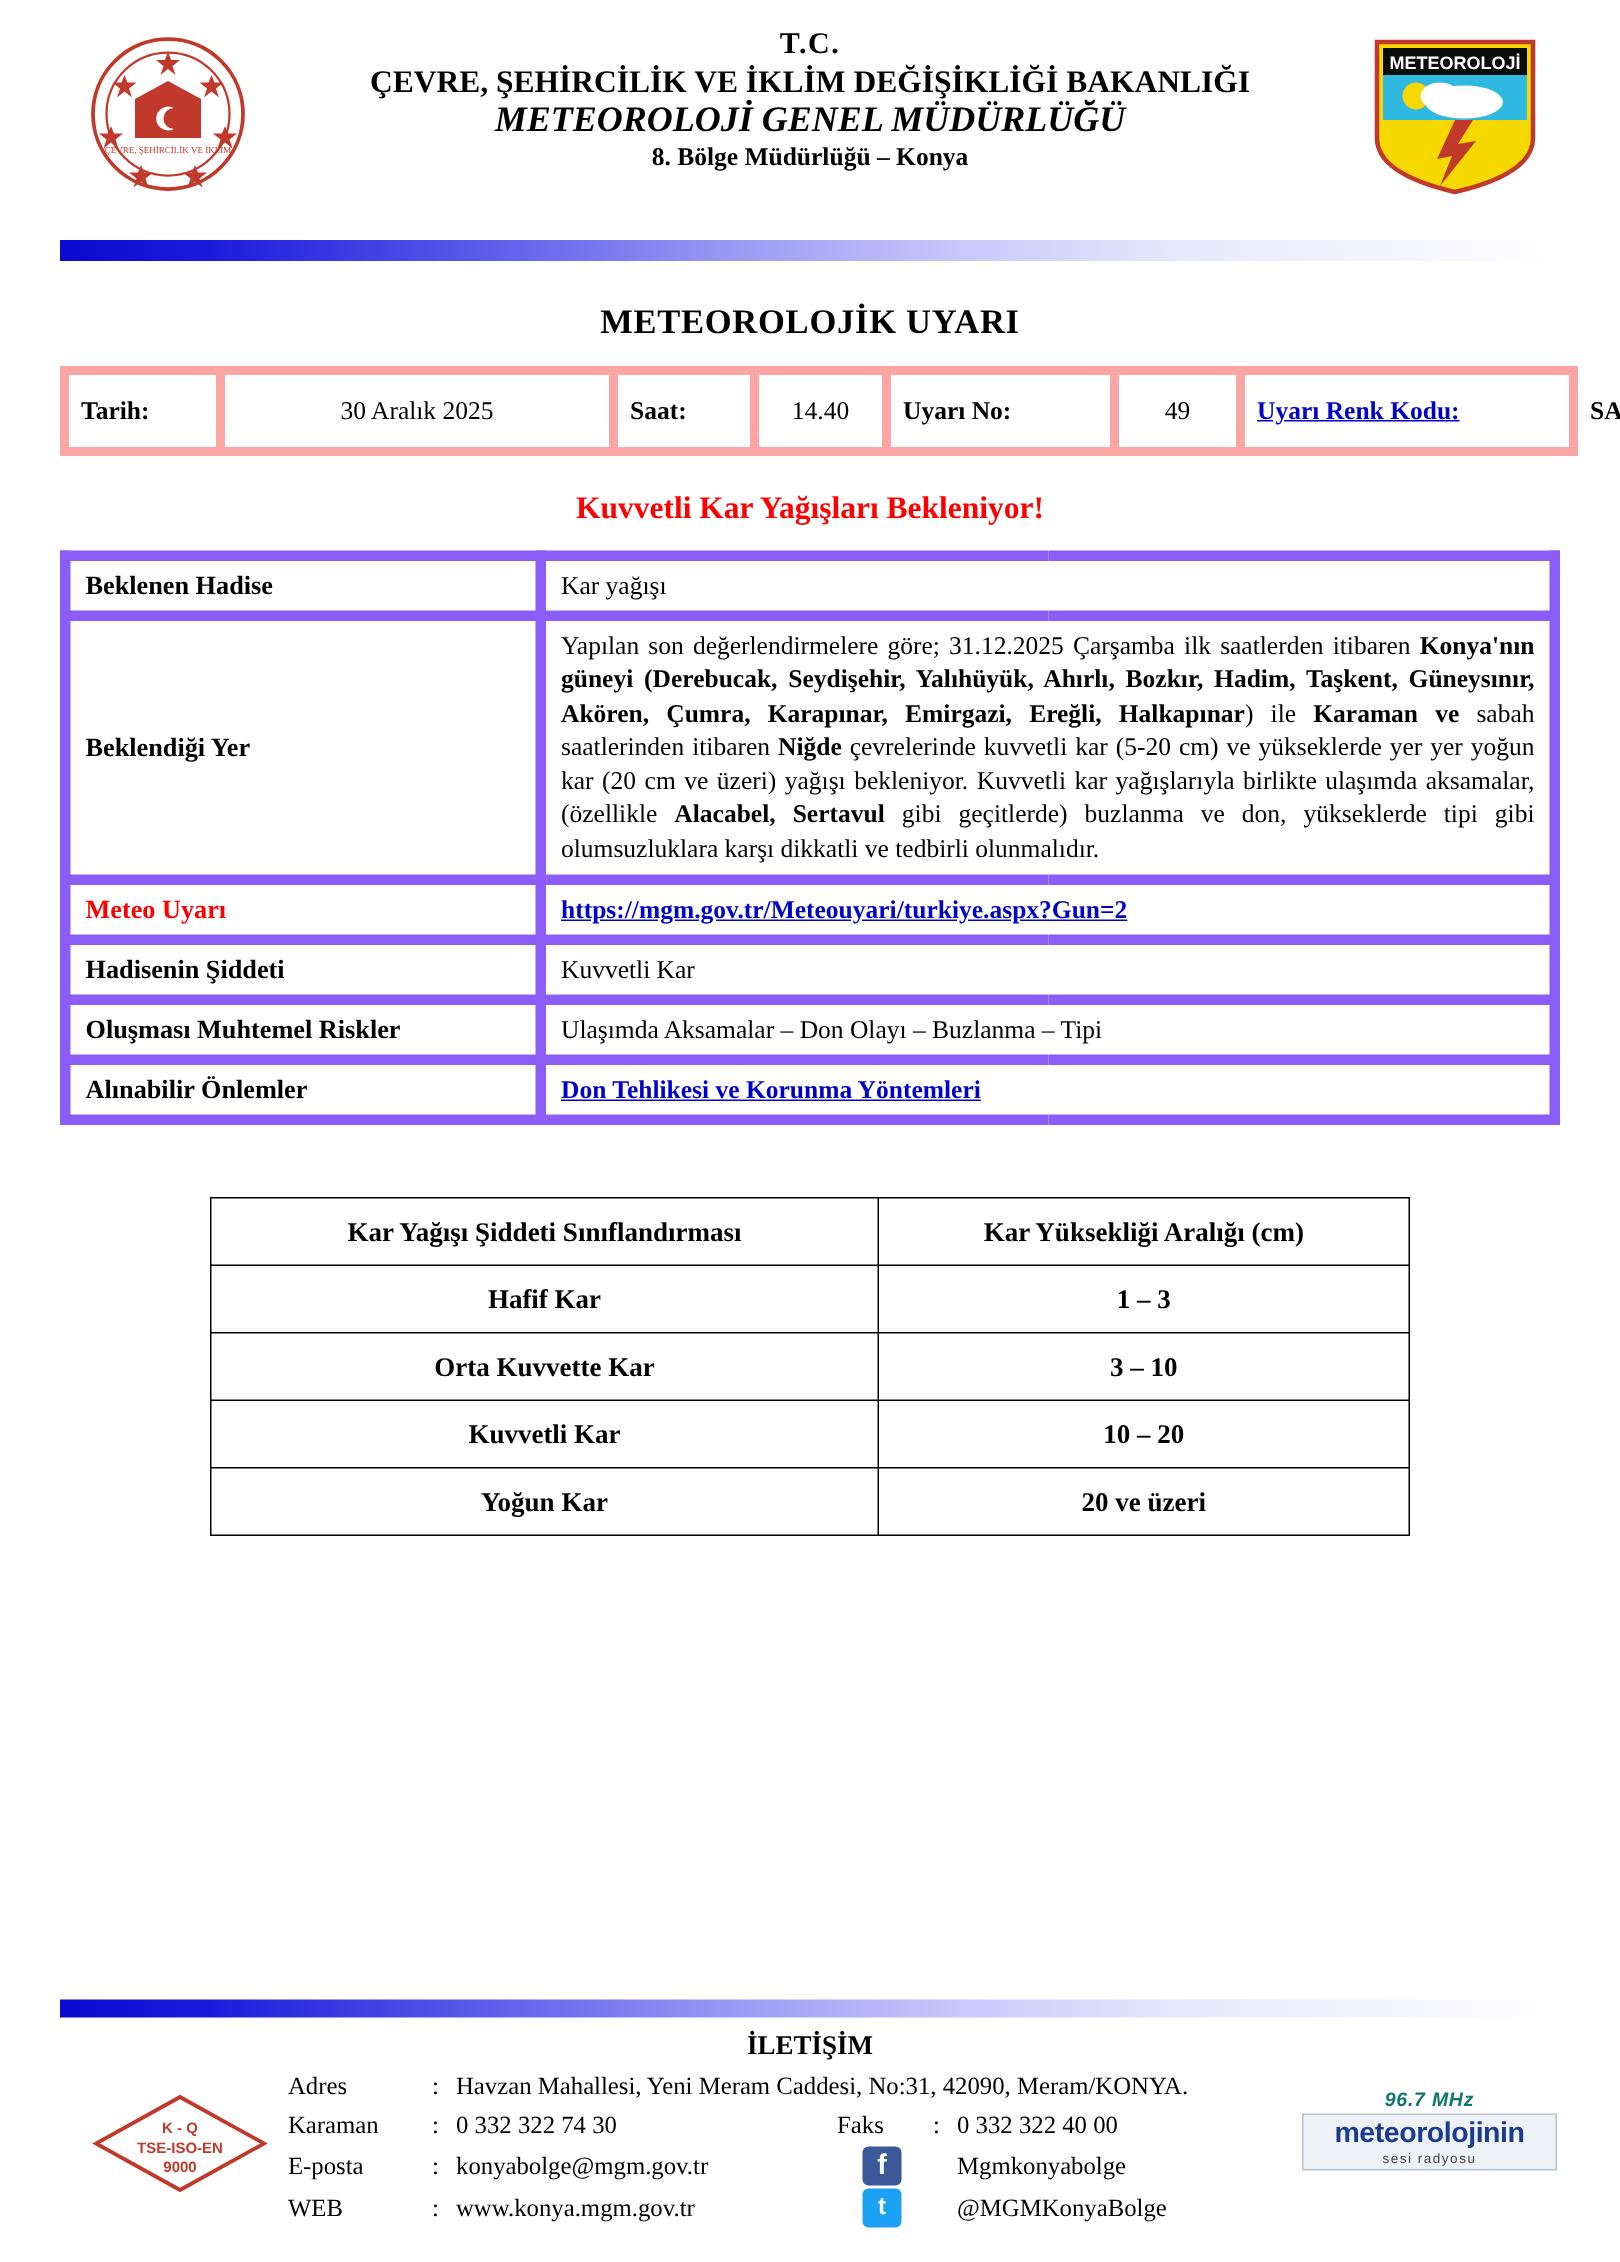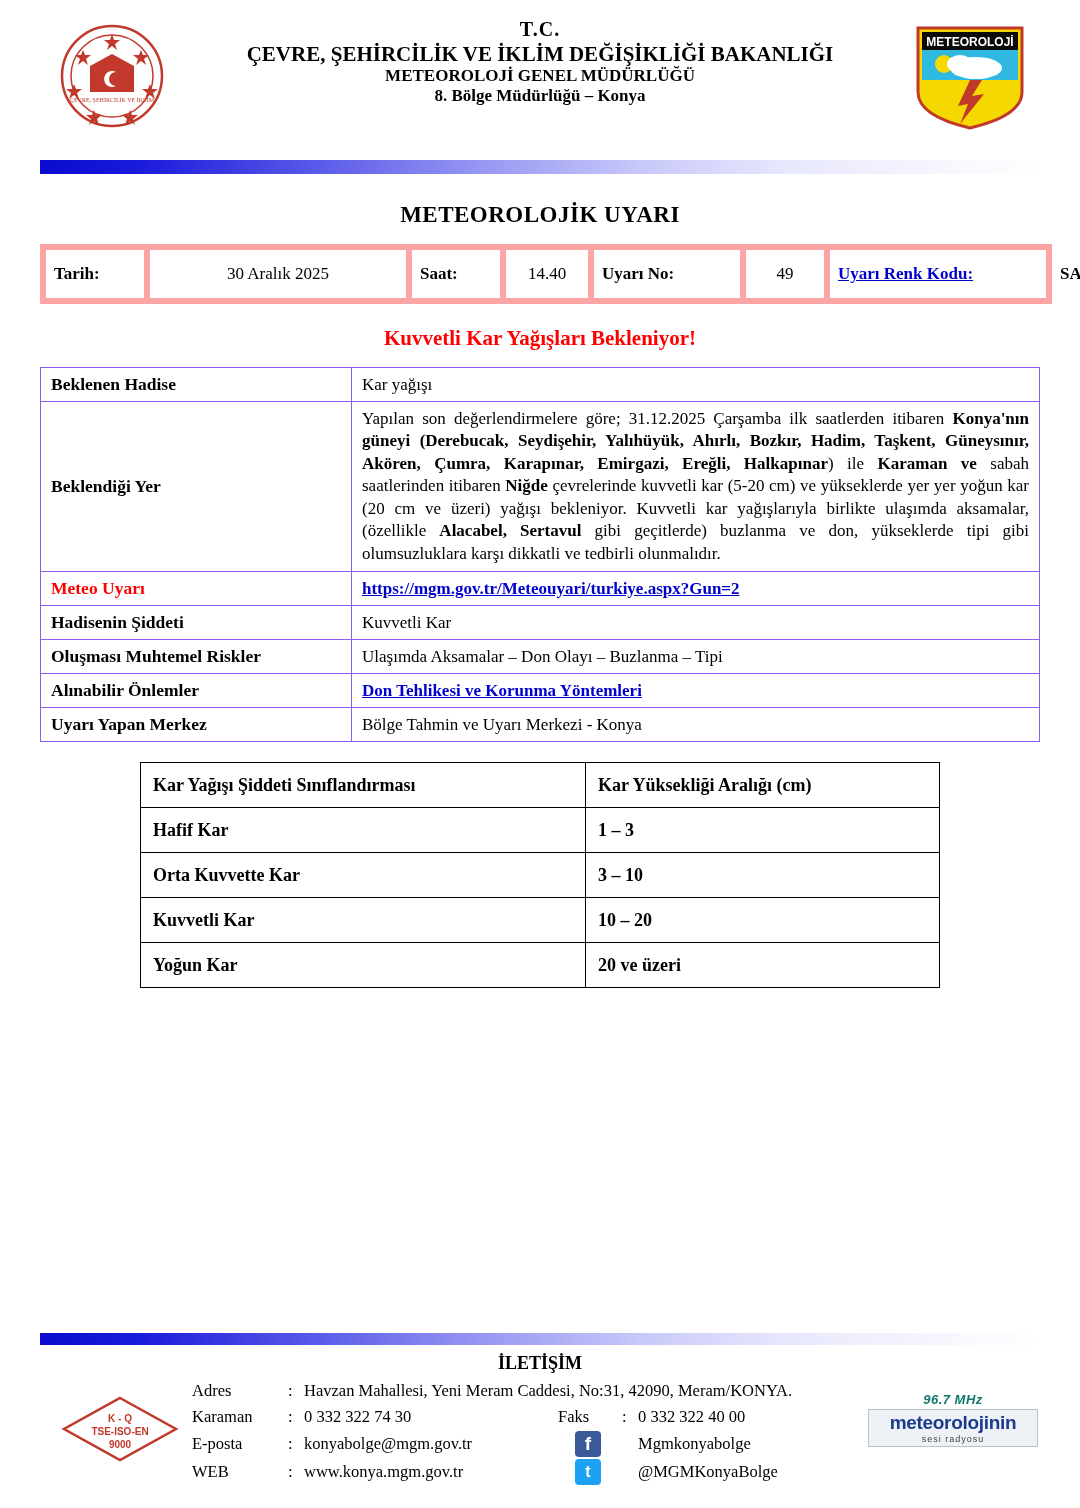--- a/index.html
+++ b/index.html
@@ -36,22 +36,23 @@
   .hc-line1 {
     font-size: 20px;
     font-weight: bold;
     letter-spacing: 1px;
   }
   .hc-line2 {
     font-size: 21px;
     font-weight: bold;
   }
   .hc-line3 {
-    font-size: 17px;
-    font-weight: bold;
+    font-size: 24px;
+    font-weight: bold;
+    font-style: italic;
   }
   .hc-line4 {
     font-size: 17px;
     font-weight: bold;
   }
   .logo-left {
     position: absolute;
     left: 18px;
     top: 22px;
     width: 108px;
@@ -118,21 +119,21 @@
     margin: 22px 0 16px 0;
   }
 
   
   .main-table {
     width: 1000px;
     margin: 0 auto;
     table-layout: fixed;
   }
   .main-table td {
-    border: 1px solid #8b5cf6;
+    border: 7px solid #8b5cf6;
     padding: 6px 10px;
     font-size: 17px;
     vertical-align: middle;
   }
   .main-table td.keycol {
     width: 290px;
     font-weight: bold;
     font-size: 17.5px;
   }
   .red-key { color: #ff0000; font-weight: bold; }
@@ -145,22 +146,23 @@
     text-align: justify;
     line-height: 1.32;
     font-size: 17px;
     padding: 8px 10px;
   }
   .just b { font-weight: bold; }
 
   
   .class-table {
     width: 800px;
-    margin: 20px auto 0 auto;
+    margin: 48px auto 0 auto;
     table-layout: fixed;
+    text-align: center;
   }
   .class-table td {
     border: 1px solid #000;
     padding: 7px 12px;
     font-size: 18px;
     font-weight: bold;
     height: 30px;
   }
   .class-table td.c1 { width: 420px; }
 
@@ -339,24 +341,20 @@
       <td colspan="2">Kuvvetli Kar</td>
     </tr>
     <tr>
       <td class="keycol">Oluşması Muhtemel Riskler</td>
       <td colspan="2">Ulaşımda Aksamalar – Don Olayı – Buzlanma – Tipi</td>
     </tr>
     <tr>
       <td class="keycol">Alınabilir Önlemler</td>
       <td colspan="2"><a class="blue-link" href="#">Don Tehlikesi ve Korunma Yöntemleri</a></td>
     </tr>
-    <tr>
-      <td class="keycol">Uyarı Yapan Merkez</td>
-      <td colspan="2">Bölge Tahmin ve Uyarı Merkezi - Konya</td>
-    </tr>
   </tbody>
     </table>
 
   <table class="class-table">
     <tbody>
         <tr>
       <td class="c1">Kar Yağışı Şiddeti  Sınıflandırması</td>
       <td>Kar Yüksekliği Aralığı  (cm)</td>
     </tr>
     <tr>

